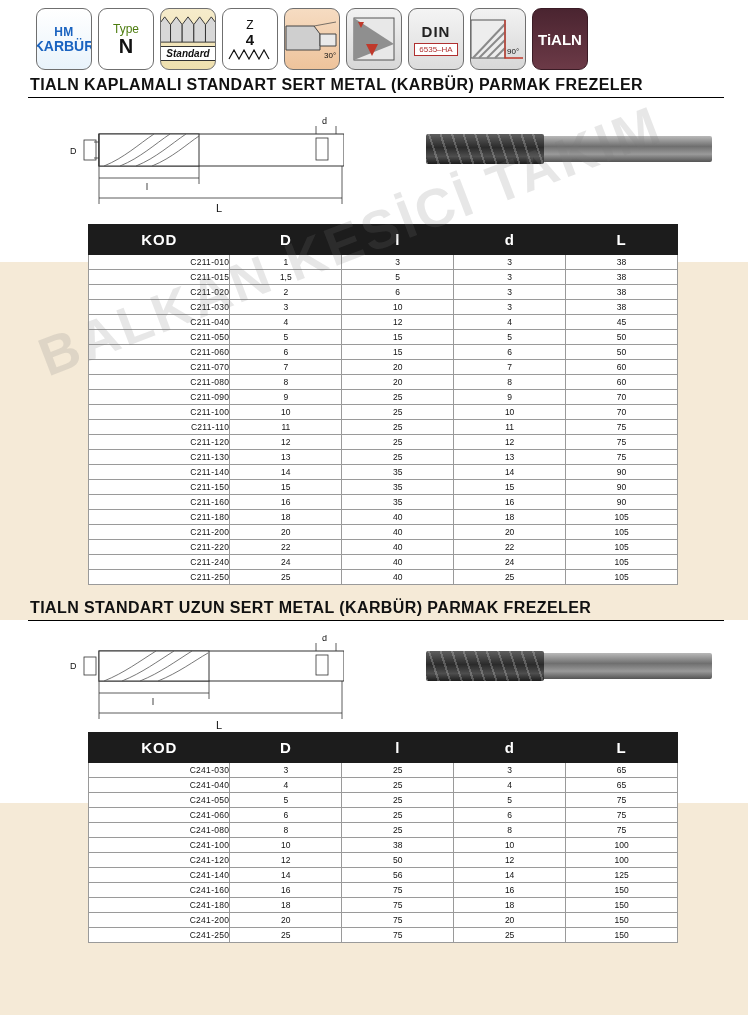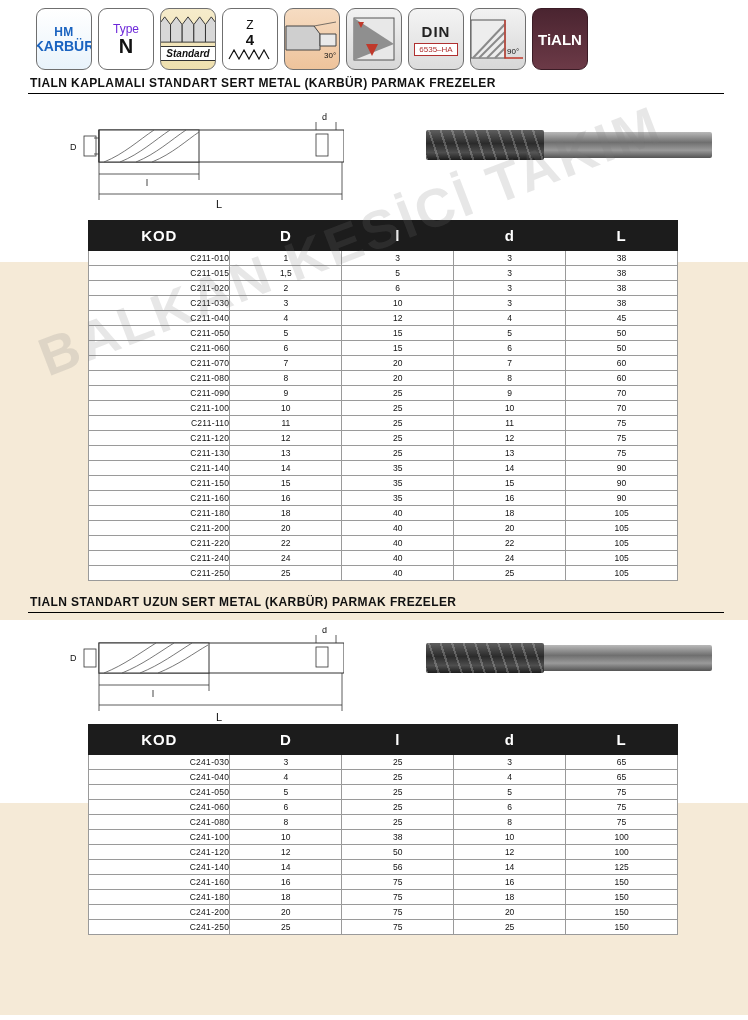--- a/index.html
+++ b/index.html
@@ -53,21 +53,21 @@
     line-height: 14px;
   }
   .ic .hm2 {
     font-size: 14px;
     font-weight: bold;
     color: #1a63c0;
     line-height: 15px;
   }
   .ic .t1 {
     font-size: 12px;
-    color: #6d28d9;
+    color: #4d7c0f;
     line-height: 14px;
   }
   .ic .t2 {
     font-size: 20px;
     font-weight: bold;
     color: #111;
     line-height: 21px;
   }
   .ic.std {
     background: linear-gradient(#f6eccb, #efe0ae);
@@ -128,21 +128,21 @@
     border-color: #3a1b25;
   }
   .tialn-txt {
     color: #fff;
     font-size: 15px;
     font-weight: bold;
   }
 
   
   .sec-title {
-    font-size: 12px;
+    font-size: 16px;
     font-weight: bold;
     letter-spacing: .4px;
     padding: 0 0 3px 30px;
     color: #111;
   }
   .rule {
     border: none;
     border-top: 1px solid #000;
     margin: 0 24px 0 28px;
   }

